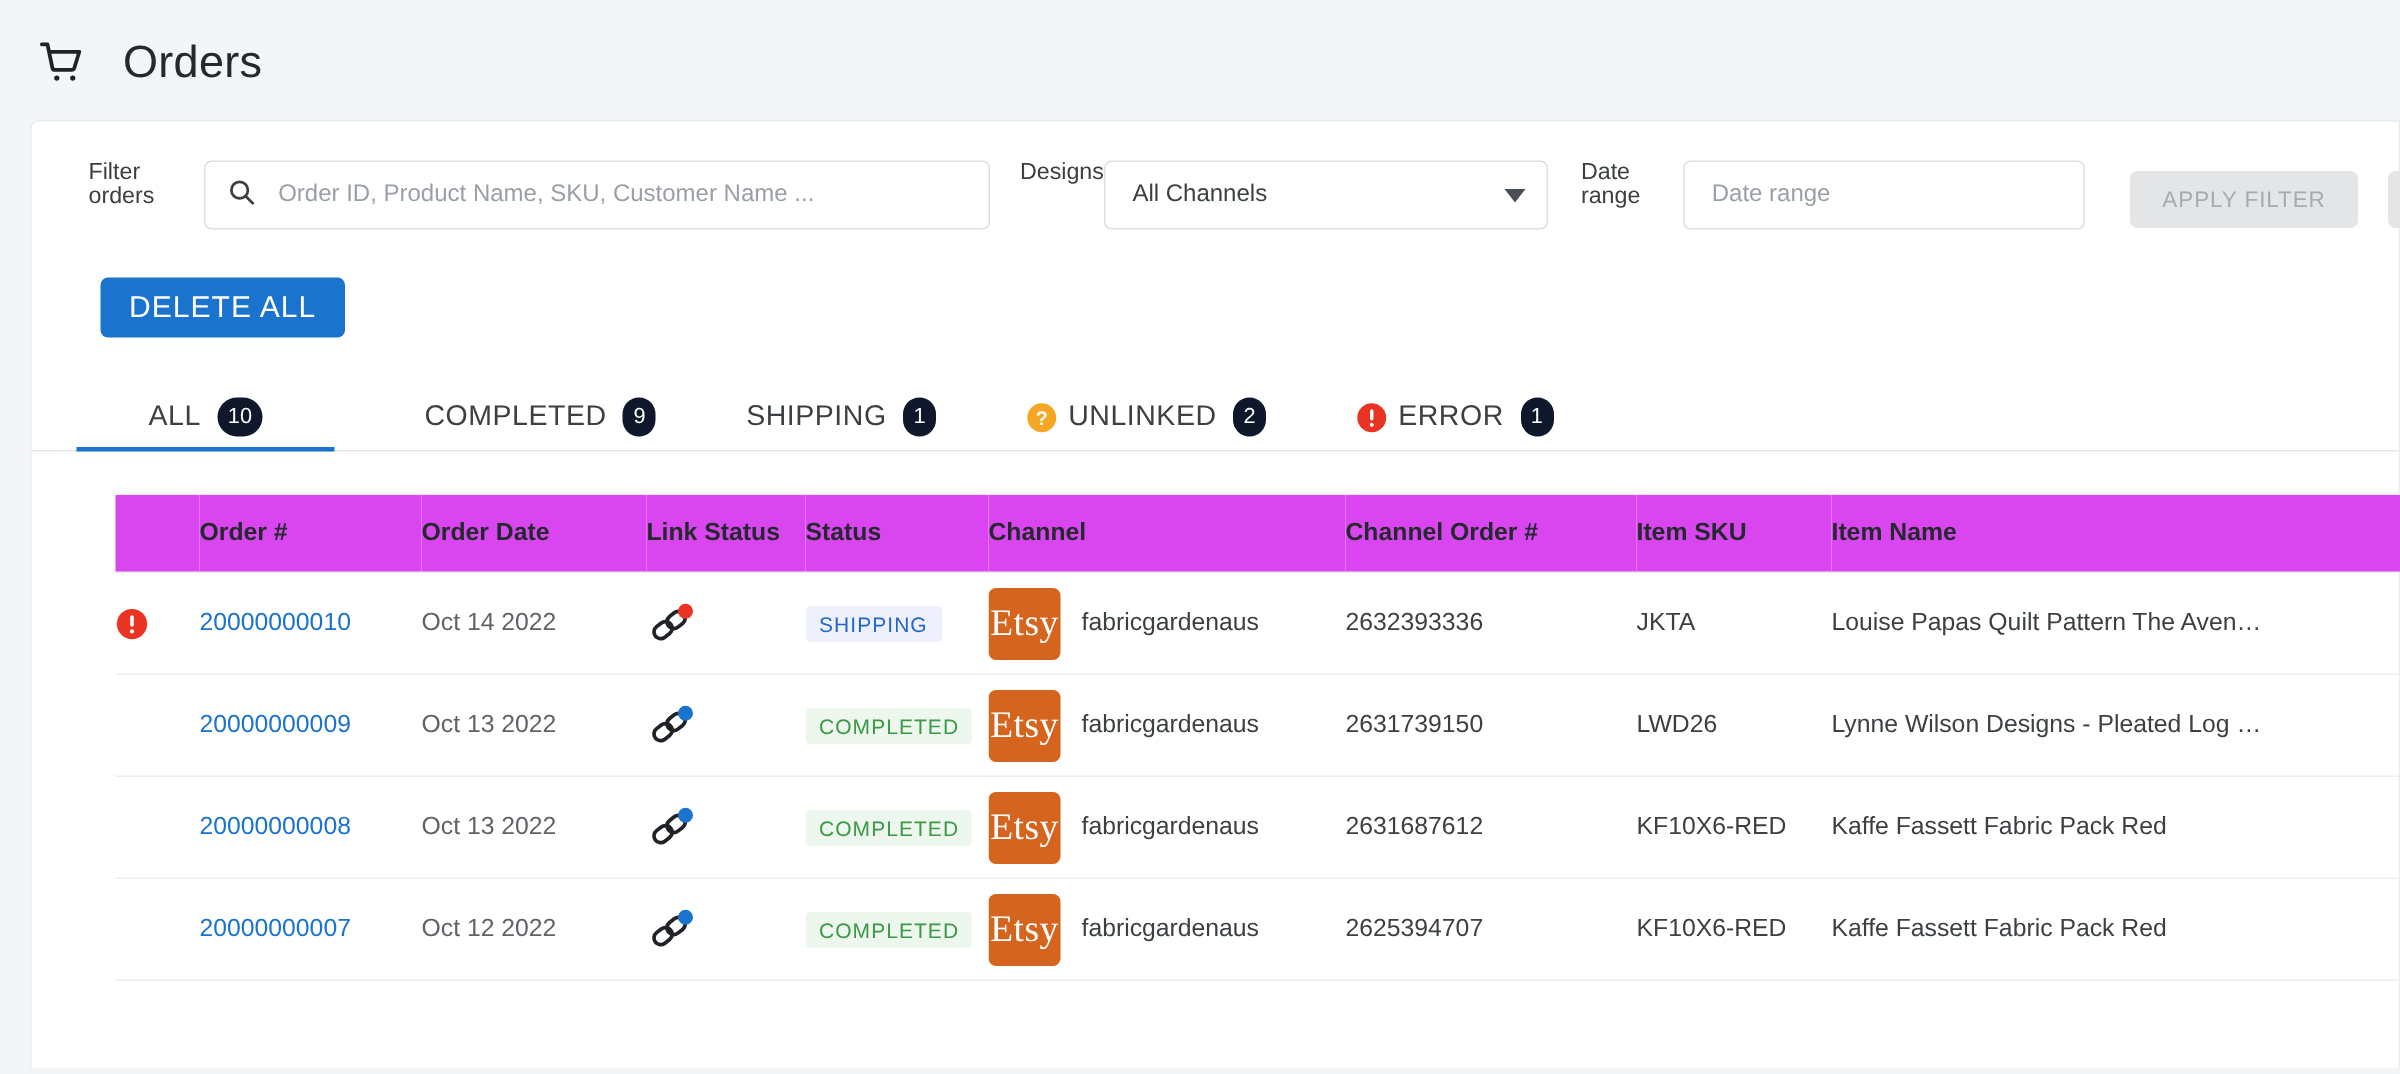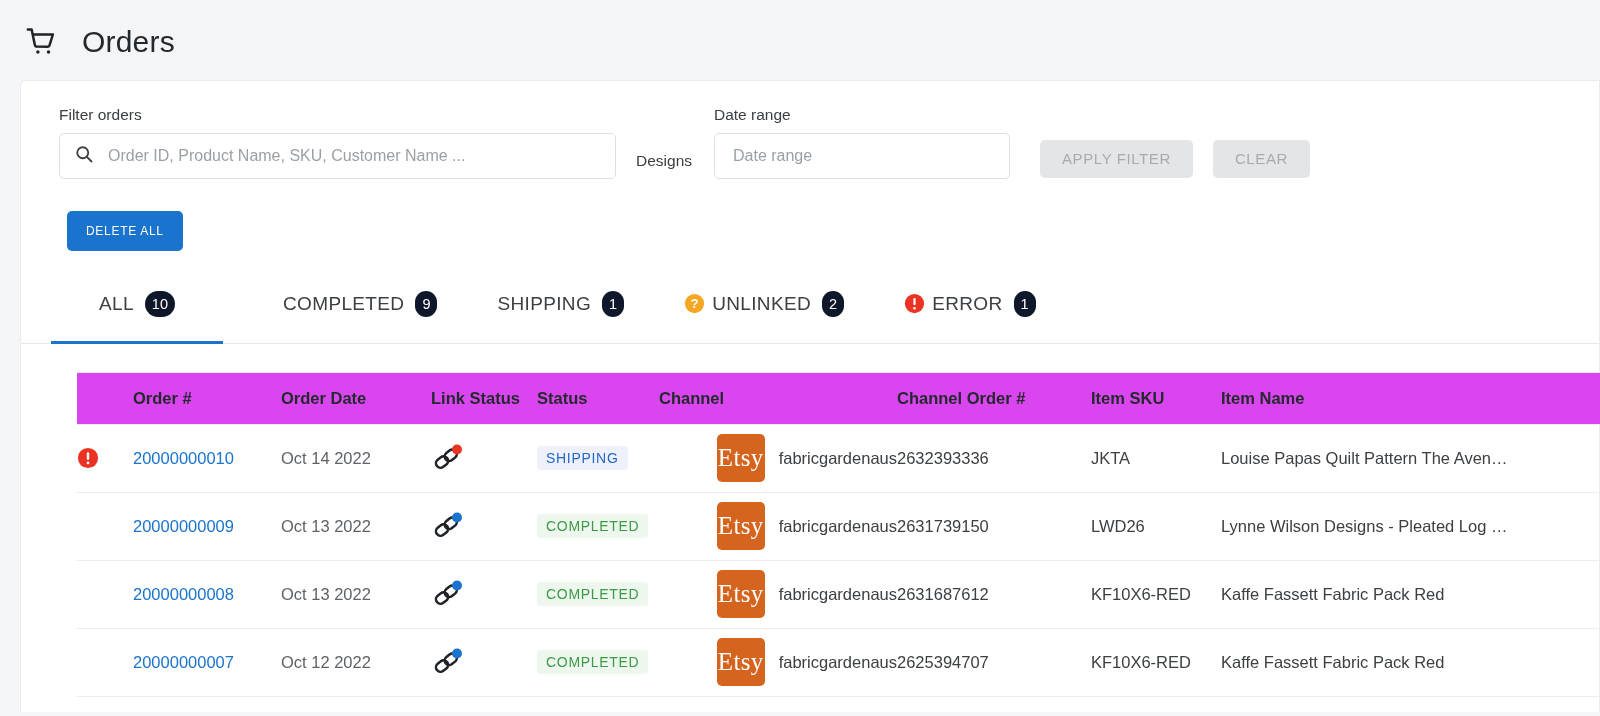--- a/index.html
+++ b/index.html
@@ -46,21 +46,21 @@
     box-sizing: border-box;
   }
 
   
   .filter-bar {
     display: flex;
     align-items: flex-end;
     padding: 26px 0 0 38px;
     gap: 0;
   }
-  .field { display: flex; flex-direction: column; }
+  .field { display: flex; flex-direction: row; }
   .field-label {
     font-size: 15.5px;
     color: #3c4043;
     margin-bottom: 10px;
     line-height: 1;
   }
   .control {
     height: 46px;
     border: 1px solid #dcdfe3;
     border-radius: 5px;
@@ -108,39 +108,39 @@
 
   
   .delete-row { padding: 32px 0 0 46px; }
   .btn-primary {
     height: 40px;
     padding: 0 19px;
     border: none;
     border-radius: 5px;
     background: #1a73cc;
     color: #ffffff;
-    font-size: 12px;
+    font-size: 20px;
     font-family: inherit;
     letter-spacing: .7px;
     cursor: pointer;
   }
 
   
   .tabs {
     display: flex;
     align-items: flex-end;
     margin-top: 26px;
     padding-left: 30px;
     border-bottom: 1px solid #e6e8ea;
   }
   .tab {
     display: flex;
     align-items: center;
     gap: 11px;
-    padding: 14px 0 26px;
+    padding: 14px 0 9px;
     margin: 0 30px;
     position: relative;
     cursor: pointer;
     white-space: nowrap;
   }
   .tab:first-child { margin-left: 0; padding-left: 48px; padding-right: 48px; }
   .tab-label {
     font-size: 19px;
     color: #3c4043;
     letter-spacing: .35px;
@@ -211,21 +211,21 @@
     display: inline-block;
     padding: 5px 9px;
     border-radius: 3px;
     font-size: 14px;
     letter-spacing: .7px;
     line-height: 1;
   }
   .chip-shipping  { background: #eef1fb; color: #2567c9; }
   .chip-completed { background: #edf7ee; color: #3c9a46; }
 
-  .channel-cell { display: flex; align-items: center; gap: 14px; justify-content: flex-end; }
+  .channel-cell { display: flex; align-items: center; gap: 14px; }
   .etsy-logo {
     width: 48px; height: 48px;
     background: #d5641e;
     border-radius: 5px;
     color: #fff;
     font-family: "Liberation Serif", serif;
     font-size: 25px;
     display: flex;
     align-items: center;
     justify-content: center;
@@ -261,20 +261,24 @@
             <circle cx="10.5" cy="10.5" r="6.6"></circle>
             <line x1="15.4" y1="15.4" x2="21" y2="21"></line>
           </svg>
         </span>
         <input class="search-input" type="text" placeholder="Order ID, Product Name, SKU, Customer Name ..." style="">
       </div>
     </div>
 
     <div class="field field-channels">
       <div class="field-label">Designs</div>
+      <div class="control select-control">
+        <span class="select-value">All Channels</span>
+        <span class="caret"></span>
+      </div>
     </div>
 
     <div class="field field-date">
       <div class="field-label">Date range</div>
       <div class="control date-control">
         <span class="date-placeholder">Date range</span>
       </div>
     </div>
 
     <div class="filter-actions">

